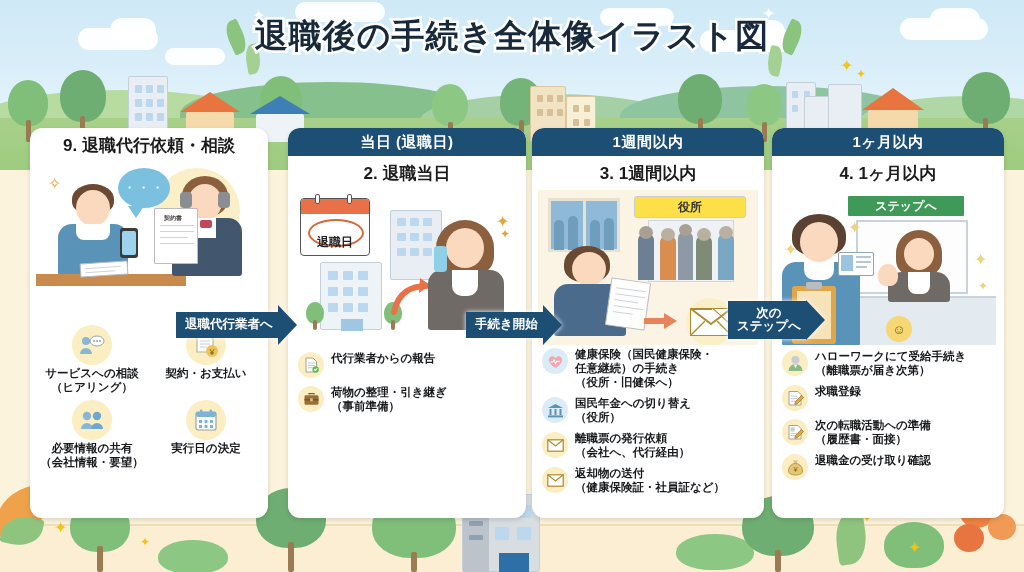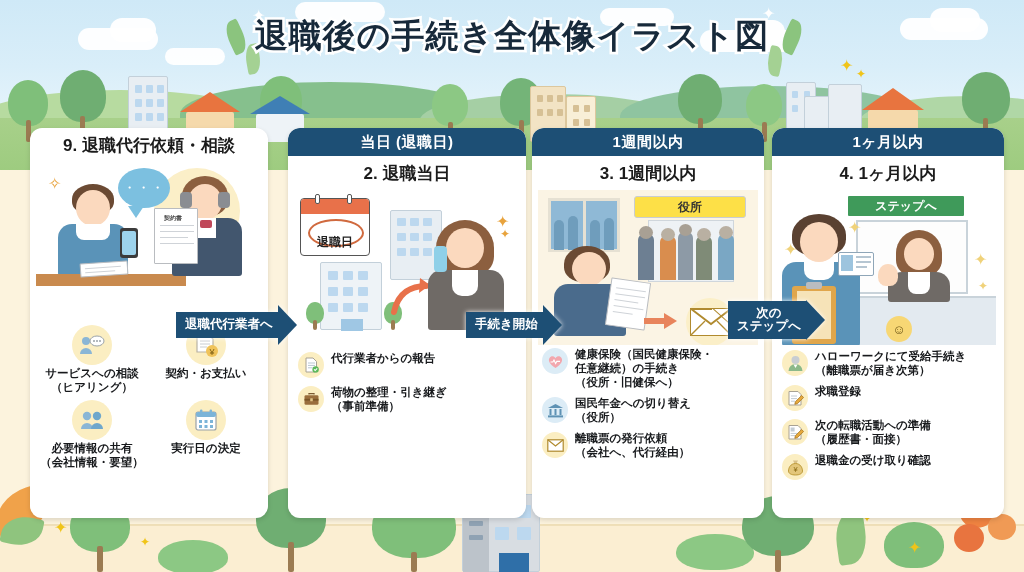--- a/index.html
+++ b/index.html
@@ -554,20 +554,30 @@
       <div class="bullet">
         <div class="bicon">
           <svg width="17" height="13" viewBox="0 0 17 13" aria-hidden="true">
             <rect x=".8" y=".8" width="15.4" height="11.4" fill="#fff" stroke="#b08a2e" stroke-width="1.2"></rect>
             <path d="M.8 .8 L8.5 7 L16.2 .8" stroke="#b08a2e" stroke-width="1.2" fill="none"></path>
           </svg>
         </div>
         <div class="btext" style="white-space:pre-line;">離職票の発行依頼
 （会社へ、代行経由）</div>
       </div>
+      <div class="bullet">
+        <div class="bicon">
+          <svg width="17" height="13" viewBox="0 0 17 13" aria-hidden="true">
+            <rect x=".8" y=".8" width="15.4" height="11.4" fill="#fff" stroke="#b08a2e" stroke-width="1.2"></rect>
+            <path d="M.8 .8 L8.5 7 L16.2 .8" stroke="#b08a2e" stroke-width="1.2" fill="none"></path>
+          </svg>
+        </div>
+        <div class="btext" style="white-space:pre-line;">返却物の送付
+（健康保険証・社員証など）</div>
+      </div>
     </div>
   </div>
 
   <div class="card c4">
     <div class="card-header">1ヶ月以内</div>
     <div class="card-subtitle">4. 1ヶ月以内</div>
 
     <div class="illus">
 
       <div class="sign" style="left:68px;top:4px;width:120px;height:24px;background:#3f9a5a;border:2px solid #fff;">

